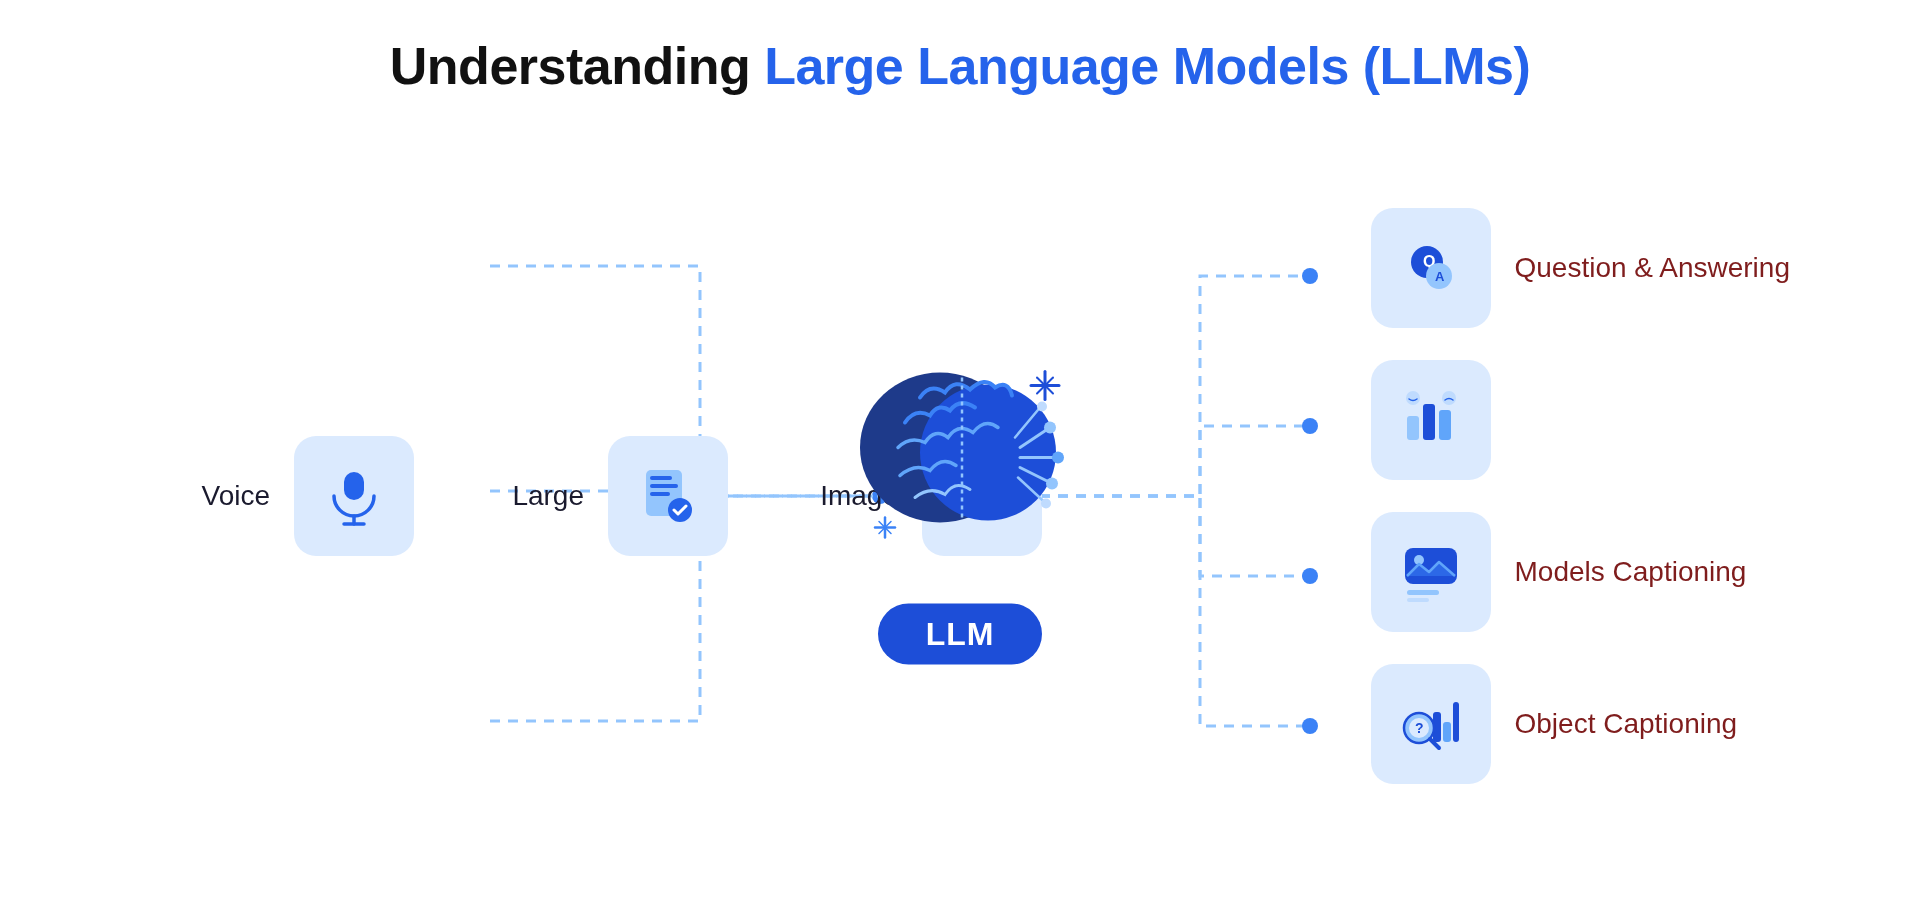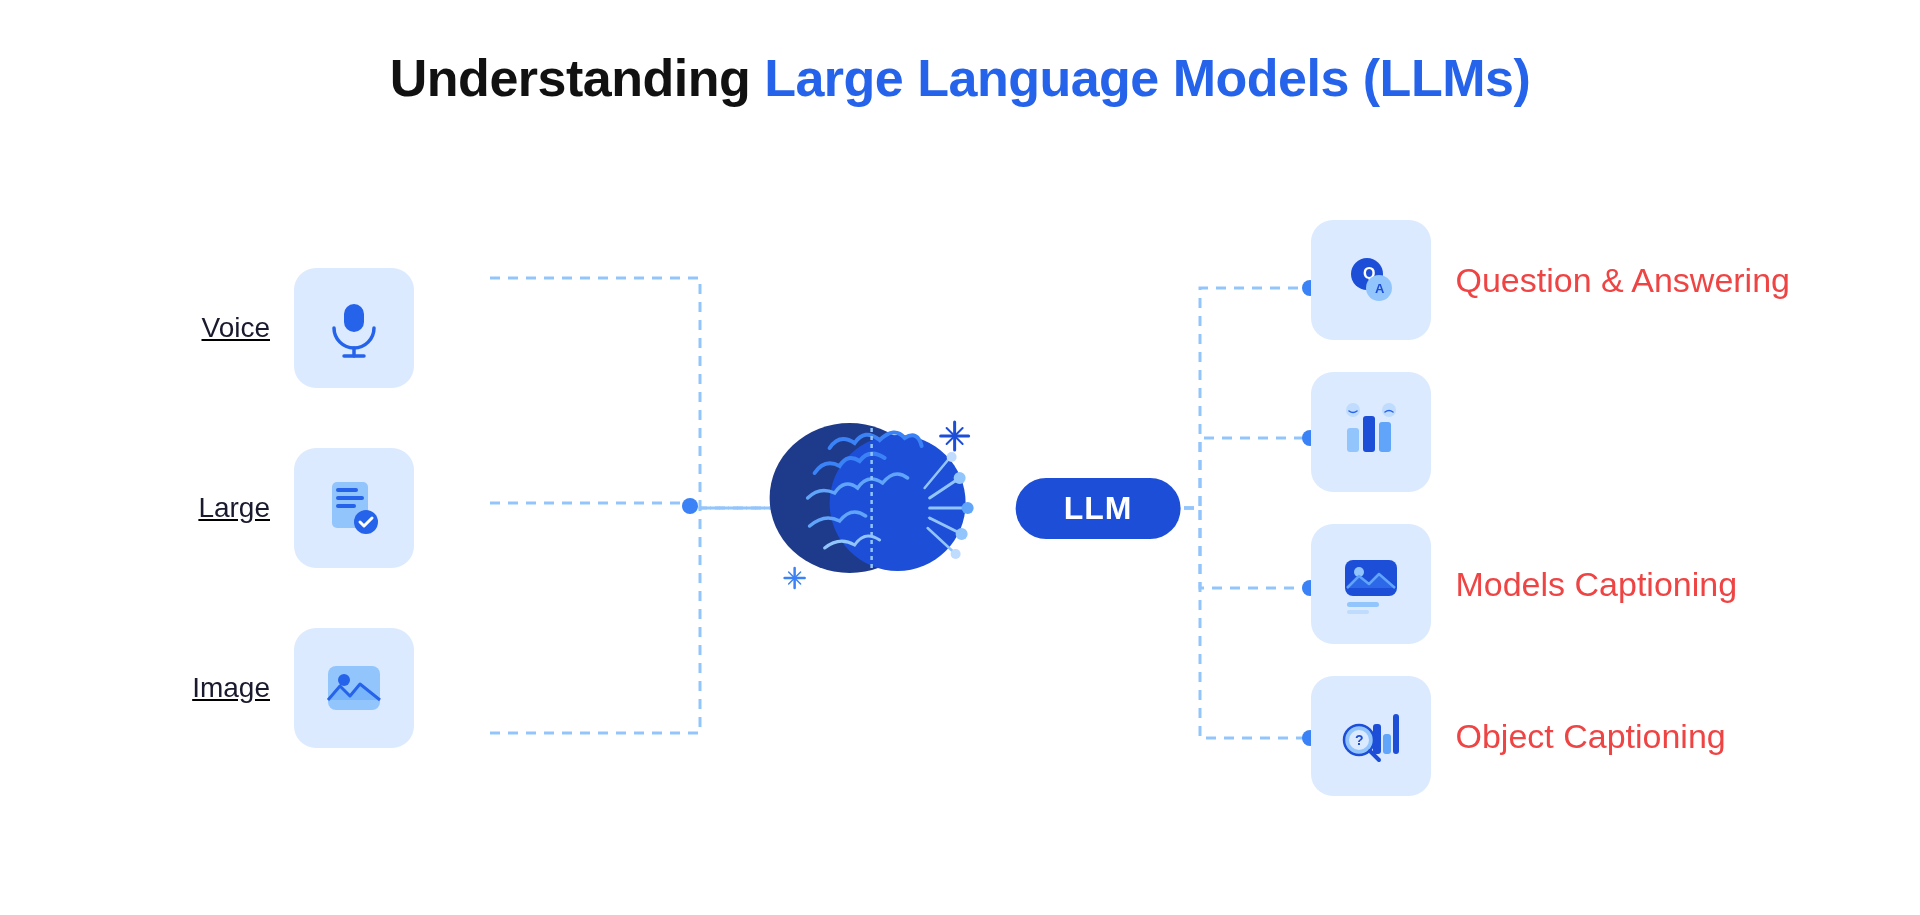--- a/index.html
+++ b/index.html
@@ -9,21 +9,21 @@
       background: #ffffff;
       font-family: 'Segoe UI', Arial, sans-serif;
       overflow: hidden;
       display: flex;
       flex-direction: column;
       align-items: center;
       justify-content: flex-start;
     }
 
     .page-title {
-      margin-top: 48px;
+      margin-top: 36px;
       font-size: 52px;
       font-weight: 900;
       color: #111111;
       letter-spacing: -0.5px;
       text-align: center;
     }
     .page-title .highlight {
       color: #2563eb;
       font-weight: 900;
     }
@@ -34,27 +34,26 @@
       justify-content: center;
       width: 100%;
       margin-top: 60px;
       position: relative;
       height: 680px;
     }
 
     
     .left-column {
       display: flex;
-      flex-direction: column;
+      flex-direction: row;
       align-items: flex-end;
       gap: 60px;
       margin-right: 0px;
       position: absolute;
       left: 160px;
-      text-decoration: underline;
     }
 
     .input-row {
       display: flex;
       align-items: center;
       gap: 24px;
     }
     .input-label {
       font-size: 28px;
       font-weight: 500;
@@ -80,32 +79,33 @@
       gap: 32px;
       position: absolute;
       right: 130px;
     }
     .output-row {
       display: flex;
       align-items: center;
       gap: 24px;
     }
     .output-label {
-      font-size: 34px;
+      font-size: 28px;
       font-weight: 500;
-      color: #ef4444;
+      color: #7f1d1d;
     }
 
     
     .center-brain {
       position: absolute;
       left: 50%;
       top: 50%;
       transform: translate(-50%, -50%);
       display: flex;
+      flex-direction: column;
       align-items: center;
       gap: 16px;
     }
     .brain-svg-container {
       width: 260px;
       height: 260px;
       position: relative;
     }
     .llm-badge {
       background: #1d4ed8;

